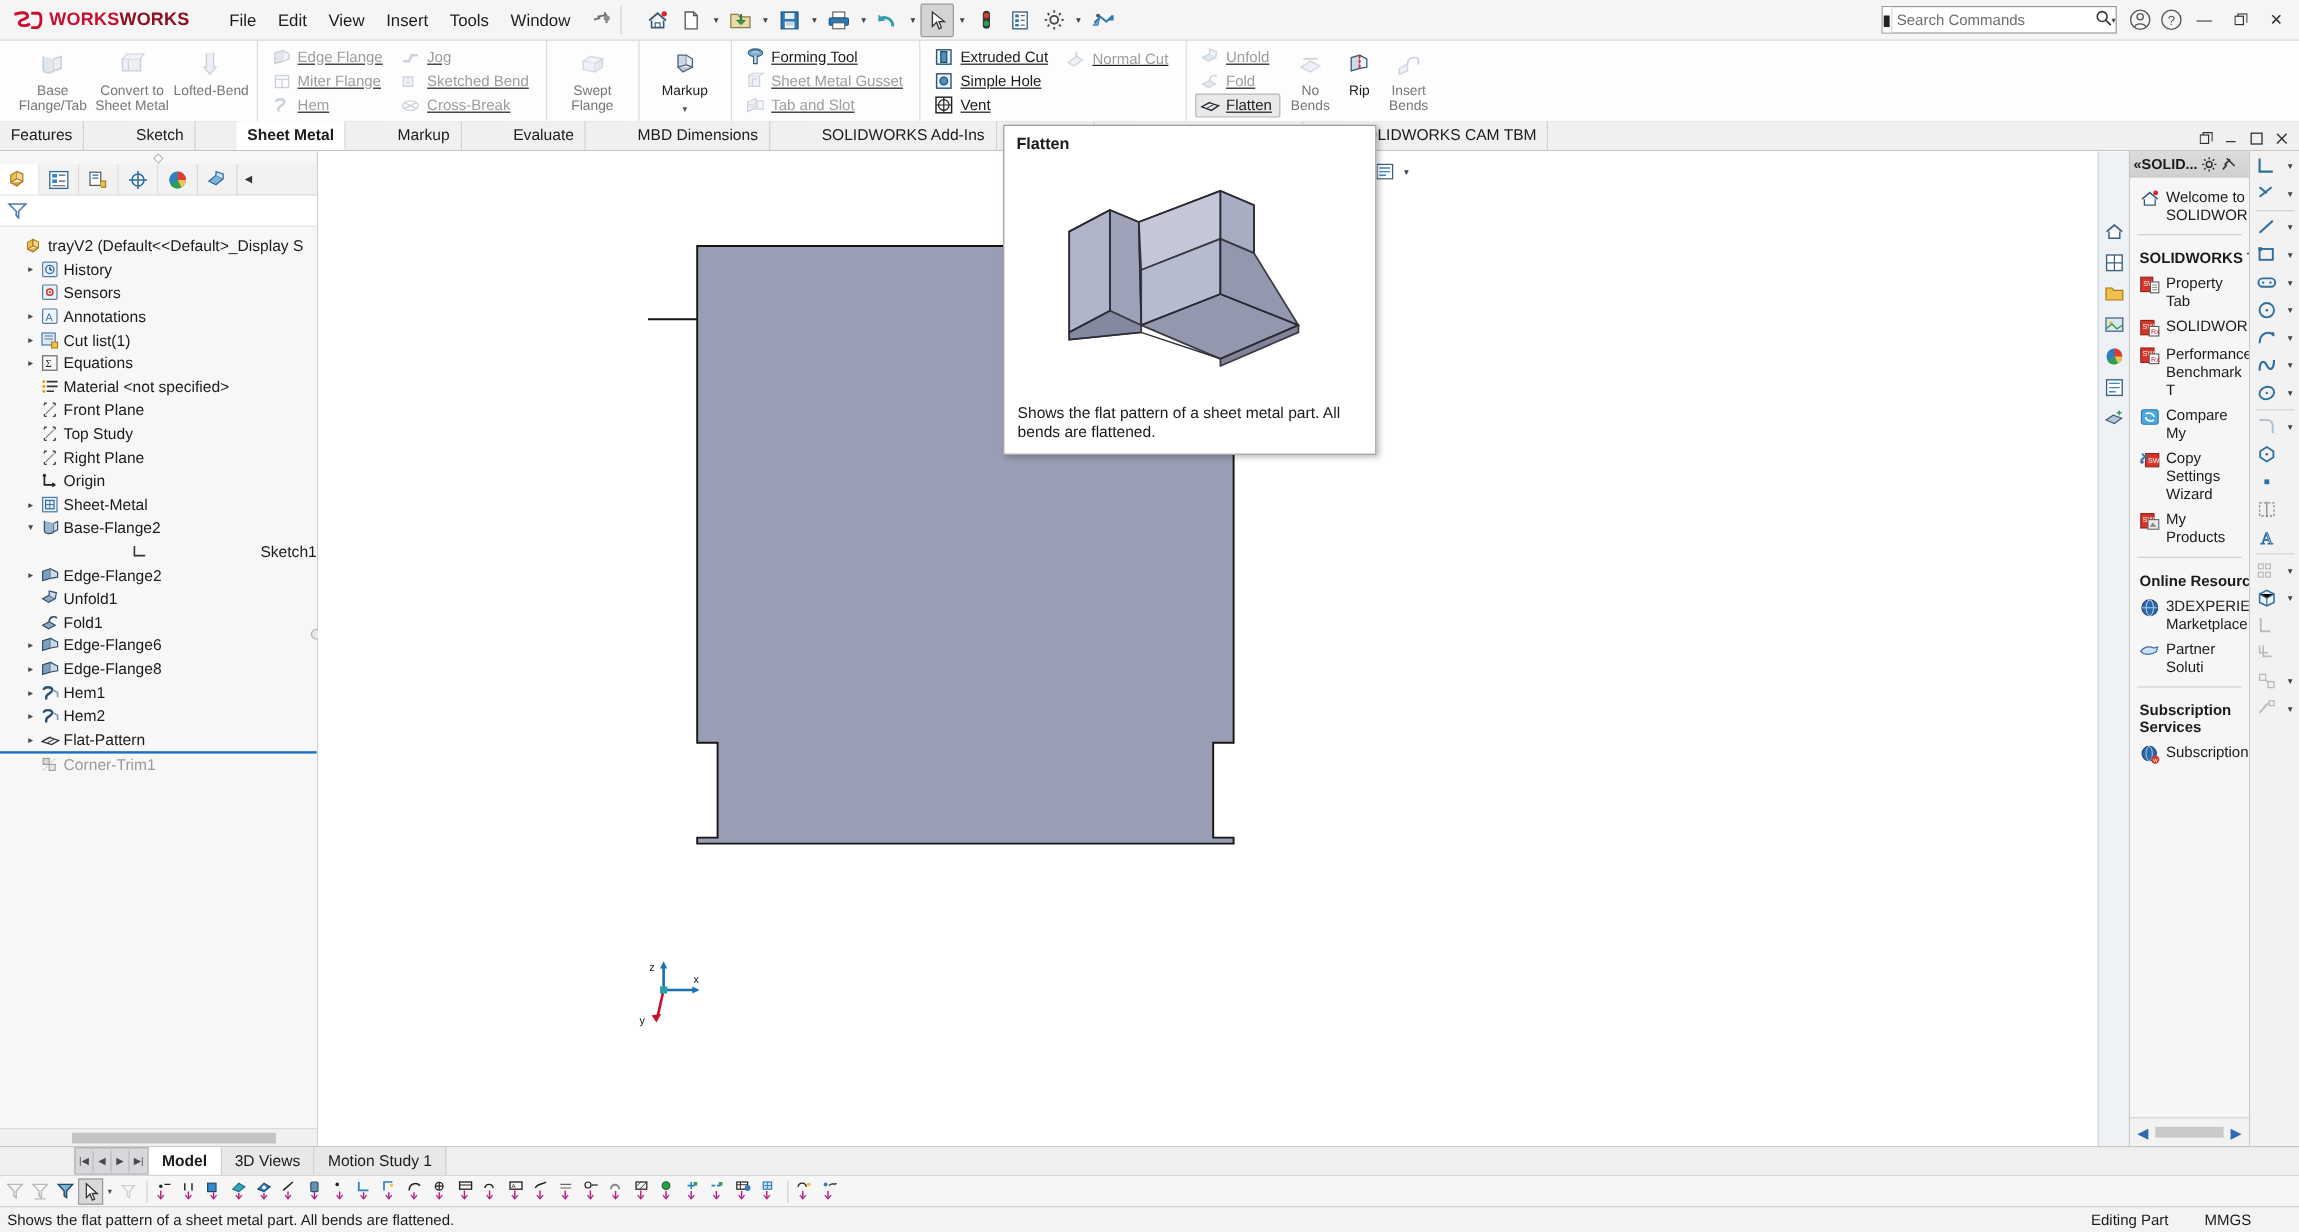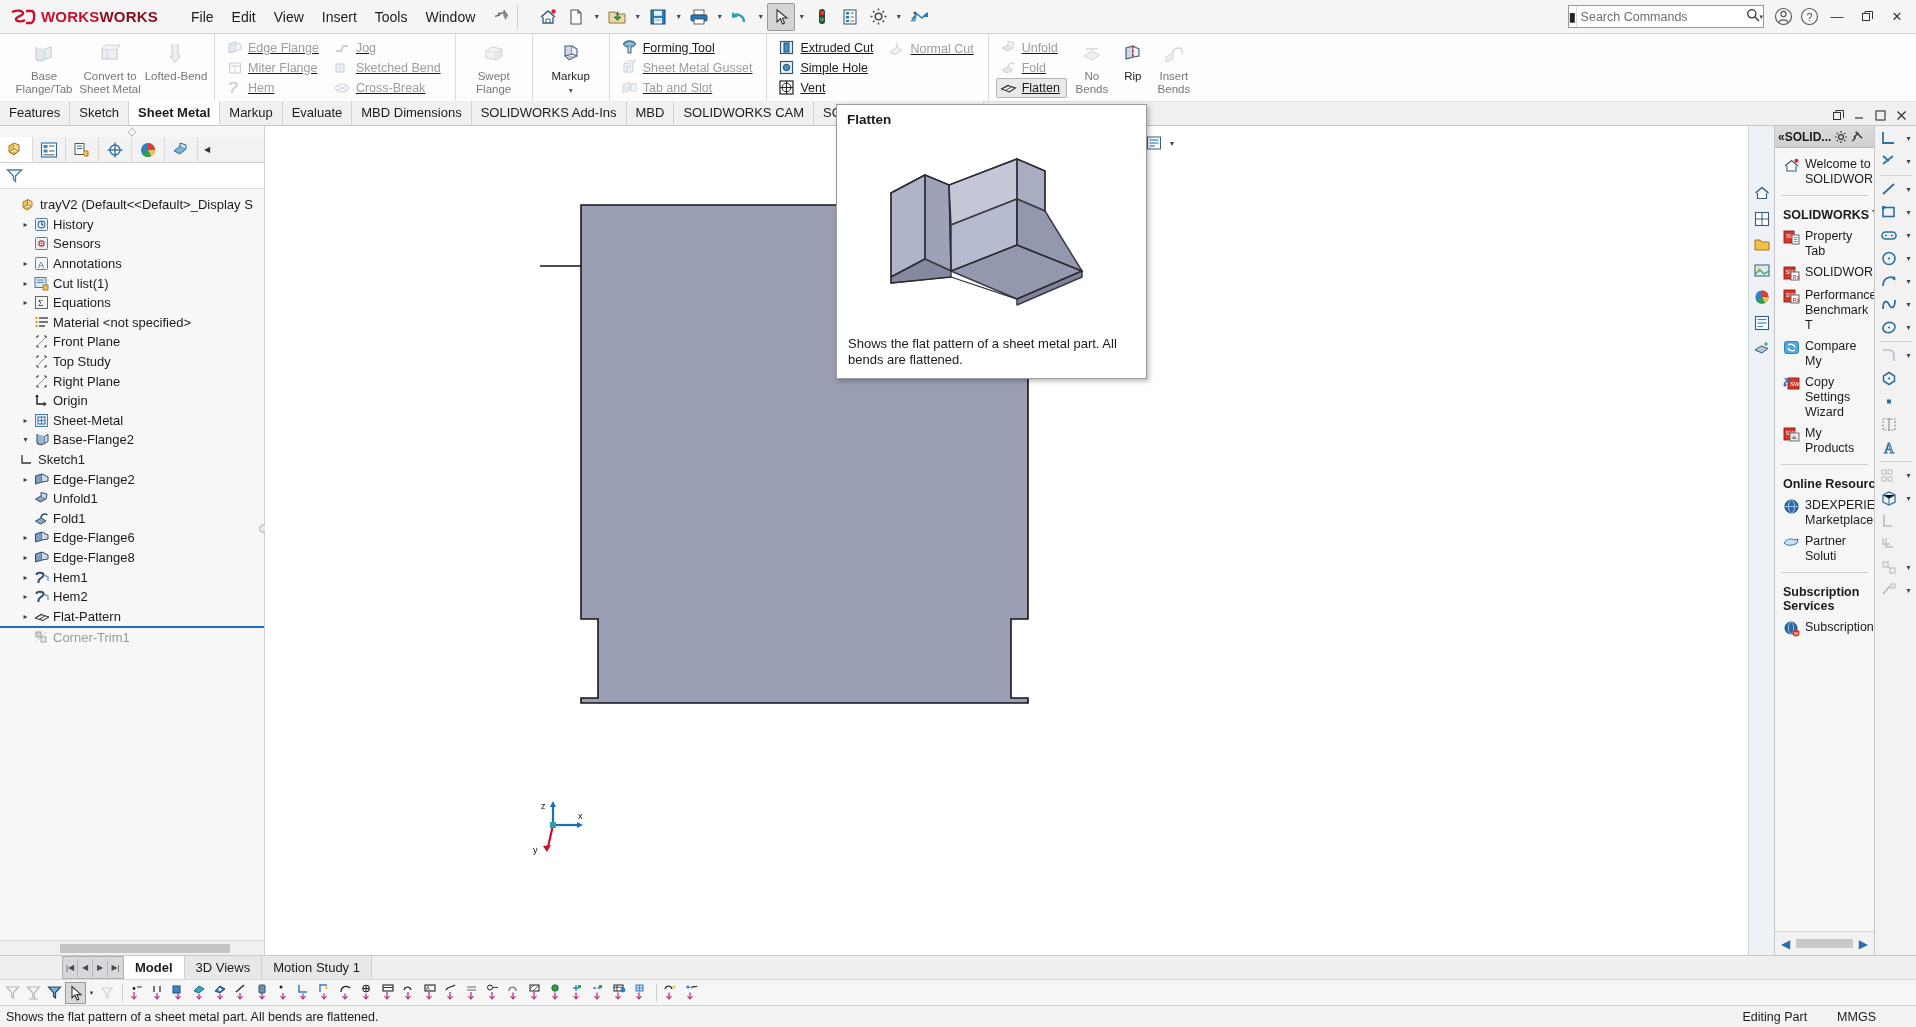--- a/index.html
+++ b/index.html
@@ -98,21 +98,21 @@
   }
   .small-btn.enabled { color:#1b1b1b; }
   .small-btn.hl { background:#e9e9e9; border:1px solid #b5b5b5; }
   .small-btn .si { width:17px; height:17px; display:flex; align-items:center; justify-content:center; flex:none; }
   .caret-row { display:flex; justify-content:center; font-size:8px; color:#555; margin-top:1px; }
 
   
   .tabsrow {
     height:24px; min-height:24px; background:#f0f0f0;
     border-bottom:1px solid #c6c6c6;
-    display:flex; align-items:flex-end; position:relative;
+    display:flex; align-items:flex-end; position:relative;gap:34px;
   }
   .ftab {
     padding:3px 9px 4px 9px; font-size:13px; color:#1b1b1b; cursor:default;
     border-right:1px solid #d2d2d2; height:24px; display:flex; align-items:center;
     background:#f0f0f0;
   }
   .ftab.active { background:#ffffff; font-weight:bold; border-bottom:1px solid #fff; }
   .tabs-right { margin-left:auto; display:flex; align-items:center; padding-right:5px; gap:1px; }
   .tinybtn { width:20px; height:20px; display:flex; align-items:center; justify-content:center; font-size:11px; color:#333; cursor:default; }
 
@@ -913,21 +913,21 @@
           <div class="trow" style="padding-left: 19px;">
             <span class="tw">▾</span>
             <span class="ti">
               <svg width="16" height="15" viewBox="0 0 16 15">
                 <path d="M3 2 L3 10 C3 13, 9 13.5, 11 11 L11 4" fill="#9cb6cf" stroke="#35556f" stroke-width="1.1"></path>
                 <path d="M11 4 L14 2.5 L14 9.5 L11 11" fill="#cfdae6" stroke="#35556f" stroke-width="1"></path>
               </svg>
             </span>
             <span class="tlbl">Base-Flange2</span>
           </div>
-          <div class="trow" style="">
+          <div class="trow" style=" justify-content: space-between;">
             <span class="tw">&nbsp;</span>
             <span class="ti">
               <svg width="15" height="15" viewBox="0 0 15 15">
                 <path d="M3 3 L3 11 L12 11" stroke="#333" stroke-width="1.3" fill="none"></path>
               </svg>
             </span>
             <span class="tlbl">Sketch1</span>
           </div>
           <div class="trow" style="padding-left: 19px;">
             <span class="tw">▸</span>

